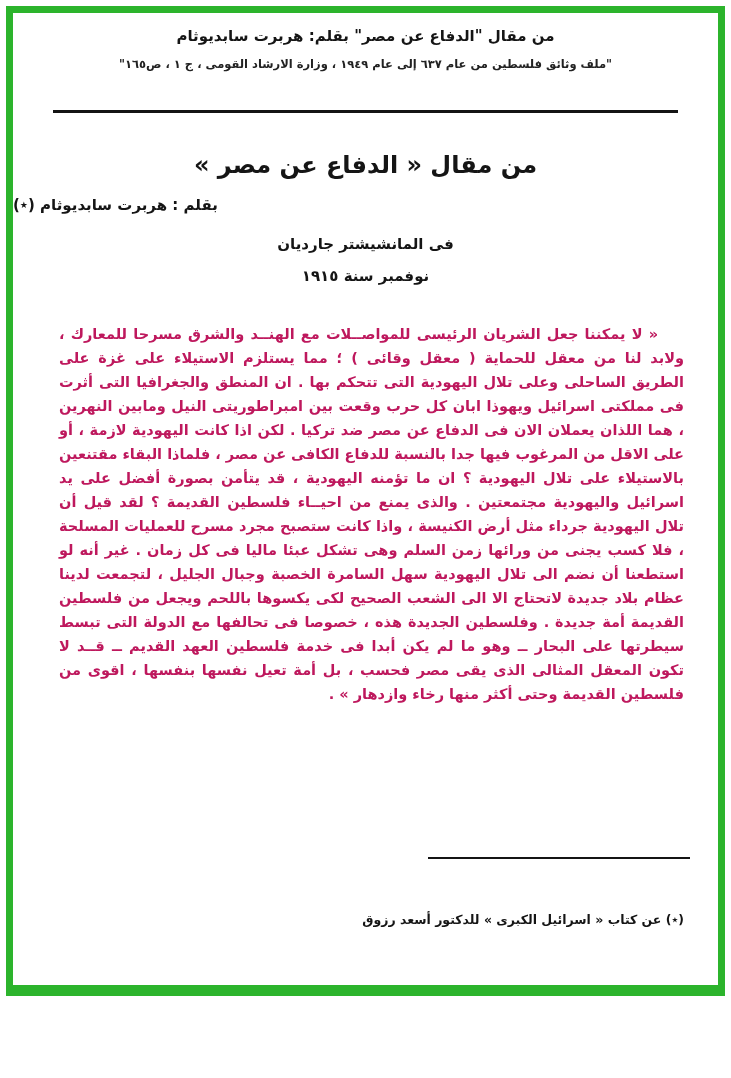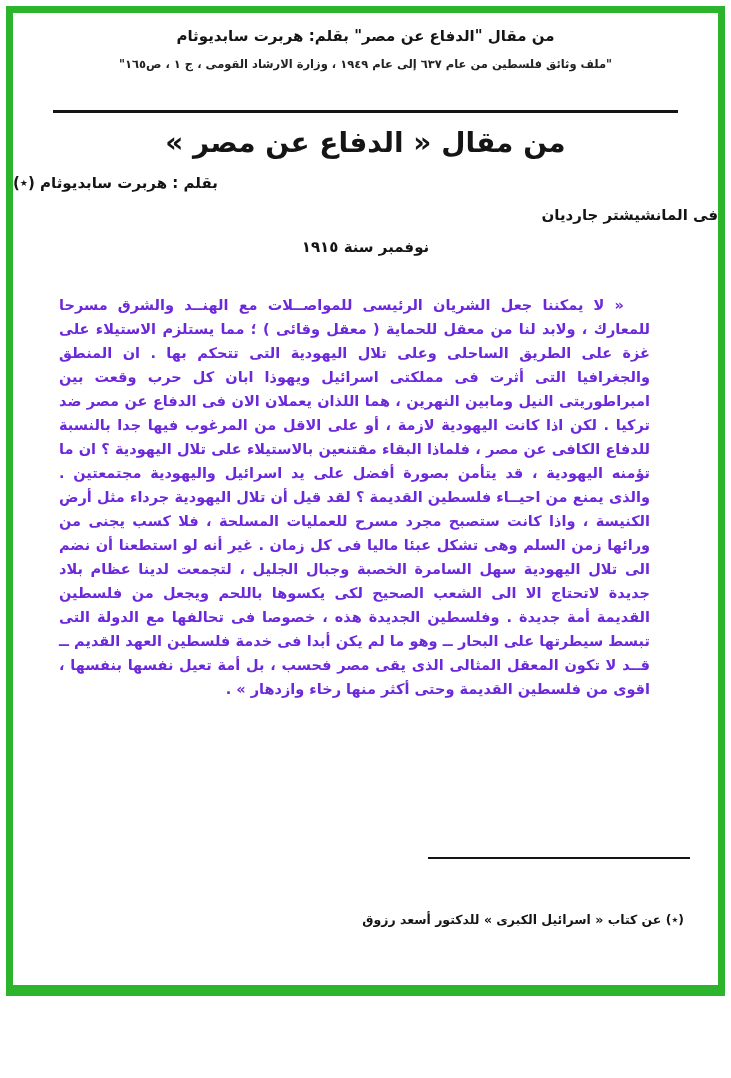--- a/index.html
+++ b/index.html
@@ -25,32 +25,32 @@
   .inner {
     position: relative;
     width: 100%;
     height: 100%;
     direction: rtl;
   }
   .doc-header { text-align: center; padding-top: 14px; }
   .doc-header-title { font-size: 15px; font-weight: bold; line-height: 18px; letter-spacing: 0.2px; }
   .doc-header-source { font-size: 11.5px; font-weight: bold; margin-top: 12px; line-height: 15px; color: #222; }
   .header-rule { height: 3px; background: #141414; margin: 38px 40px 0 40px; }
-  .article-title { text-align: center; font-size: 28px; font-weight: bold; margin-top: 17px; line-height: 26px; }
+  .article-title { text-align: center; font-size: 24px; font-weight: bold; margin-top: 39px; line-height: 26px; }
   .article-byline { text-align: left; font-size: 15px; font-weight: bold; margin-top: 18px; line-height: 19px; }
-  .article-publication { text-align: right; font-size: 15px; font-weight: bold; margin-top: 13px; line-height: 19px; }
+  .article-publication { text-align: center; font-size: 15px; font-weight: bold; margin-top: 20px; line-height: 19px; }
   .article-date { text-align: center; font-size: 15px; font-weight: bold; margin-top: 13px; line-height: 19px; }
   .article-body {
-    margin: 36px 68px 0 46px;
+    margin: 36px 34px 0 46px;
     font-size: 14.5px;
     font-weight: bold;
     line-height: 24px;
     text-align: justify;
     text-indent: 26px;
-    color: #6d28d9;
+    color: #be185d;
   }
   .footnote-rule {
     position: absolute;
     right: 28px;
     top: 844px;
     width: 262px;
     border-top: 2px solid #141414;
   }
   .footnote-text {
     position: absolute;

